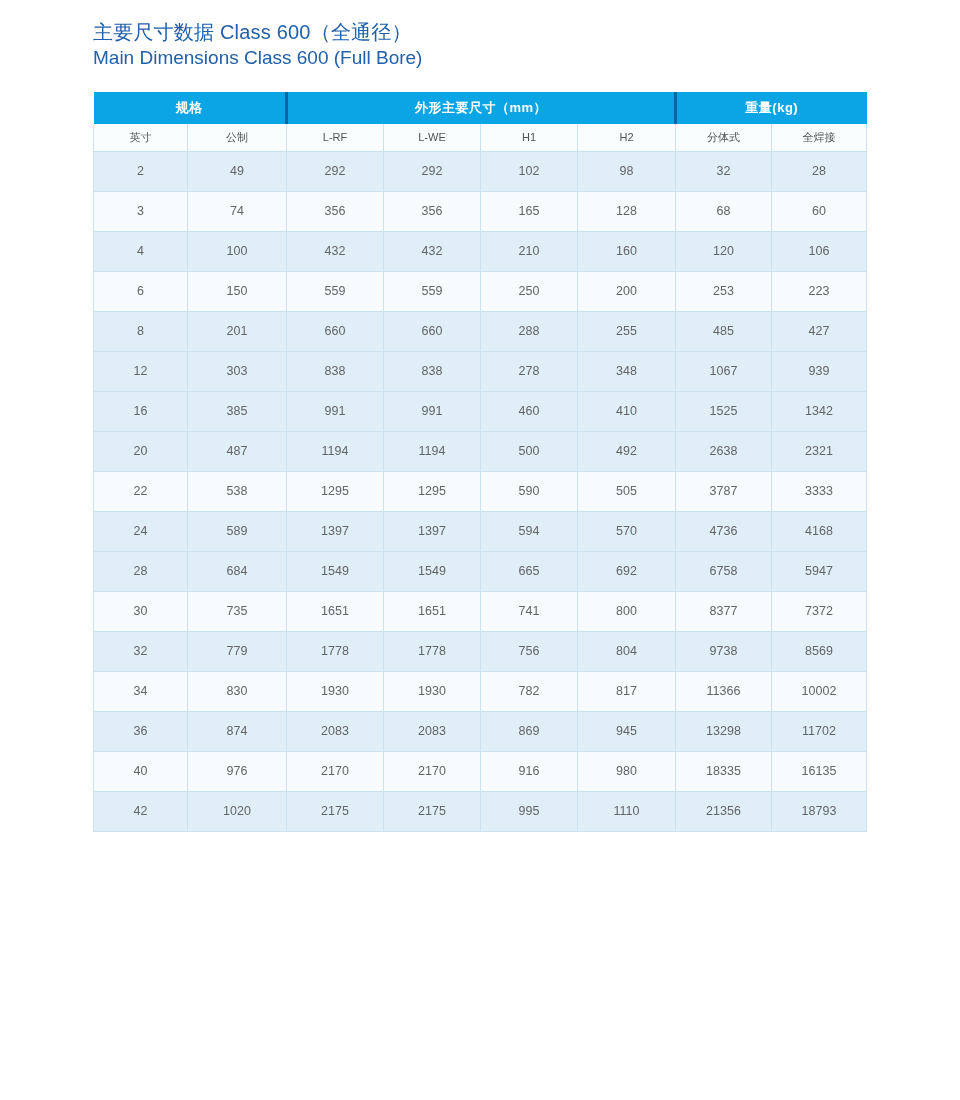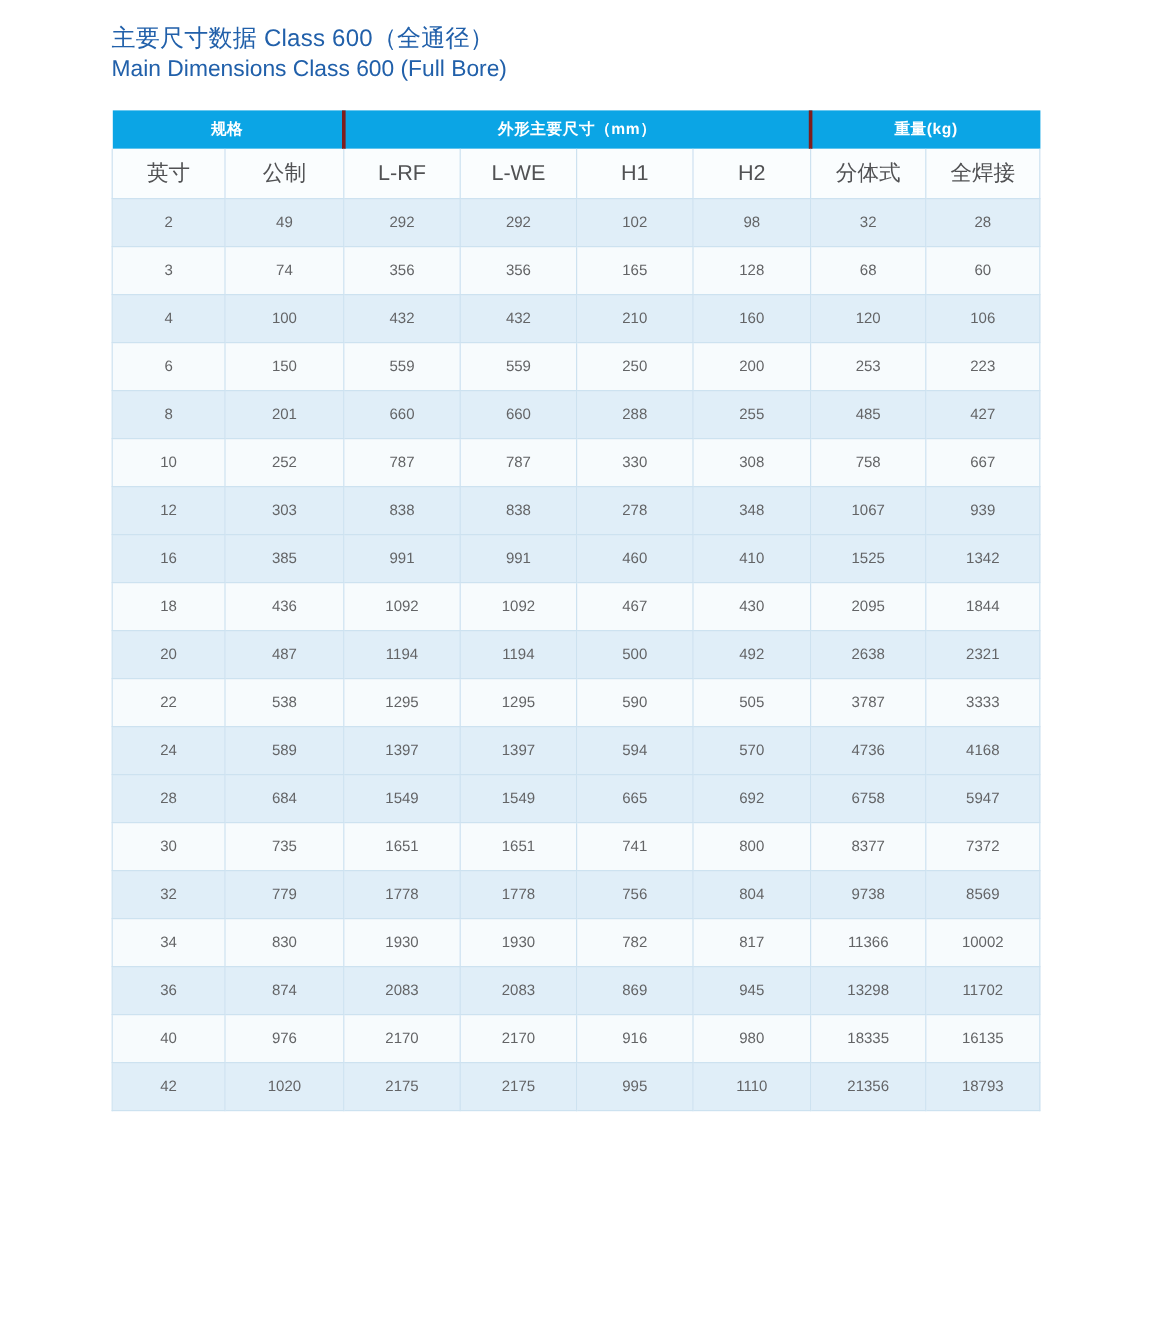--- a/index.html
+++ b/index.html
@@ -16,25 +16,25 @@
   col.c1 { width: 94px; }  col.c2 { width: 99px; }
   col.c3 { width: 97px; }  col.c4 { width: 97px; }
   col.c5 { width: 97px; }  col.c6 { width: 98px; }
   col.c7 { width: 96px; }  col.c8 { width: 95px; }
 
   tr.band th {
     background: #0ba5e5; color: #ffffff; height: 32px;
     font-size: 13px; font-weight: bold; text-align: center;
     border: none; letter-spacing: 0.5px;
   }
-  tr.band th + th { border-left: 3px solid #7f1d1d; }
+  tr.band th + th { border-left: 3px solid #0369a1; }
 
   tr.sub th {
-    background: #fafdfe; color: #515254; height: 41px;
-    font-size: 18px; font-weight: normal; text-align: center;
+    background: #fafdfe; color: #515254; height: 27px;
+    font-size: 11px; font-weight: normal; text-align: center;
     border: 1px solid #cde2f0; border-top: none;
   }
 
   td {
     height: 40px; text-align: center; vertical-align: middle;
     font-size: 12.5px; color: #636466;
     border: 1px solid #cde2f0;
   }
   tr.r-alt td  { background: #e0eef8; }
   tr.r-base td { background: #f7fbfd; }
@@ -120,60 +120,40 @@
         <tr class="r-alt">
           <td>8</td>
           <td>201</td>
           <td>660</td>
           <td>660</td>
           <td>288</td>
           <td>255</td>
           <td>485</td>
           <td>427</td>
         </tr>
-        <tr class="r-base">
-          <td>10</td>
-          <td>252</td>
-          <td>787</td>
-          <td>787</td>
-          <td>330</td>
-          <td>308</td>
-          <td>758</td>
-          <td>667</td>
-        </tr>
         <tr class="r-alt">
           <td>12</td>
           <td>303</td>
           <td>838</td>
           <td>838</td>
           <td>278</td>
           <td>348</td>
           <td>1067</td>
           <td>939</td>
         </tr>
         <tr class="r-alt">
           <td>16</td>
           <td>385</td>
           <td>991</td>
           <td>991</td>
           <td>460</td>
           <td>410</td>
           <td>1525</td>
           <td>1342</td>
         </tr>
-        <tr class="r-base">
-          <td>18</td>
-          <td>436</td>
-          <td>1092</td>
-          <td>1092</td>
-          <td>467</td>
-          <td>430</td>
-          <td>2095</td>
-          <td>1844</td>
-        </tr>
         <tr class="r-alt">
           <td>20</td>
           <td>487</td>
           <td>1194</td>
           <td>1194</td>
           <td>500</td>
           <td>492</td>
           <td>2638</td>
           <td>2321</td>
         </tr>

